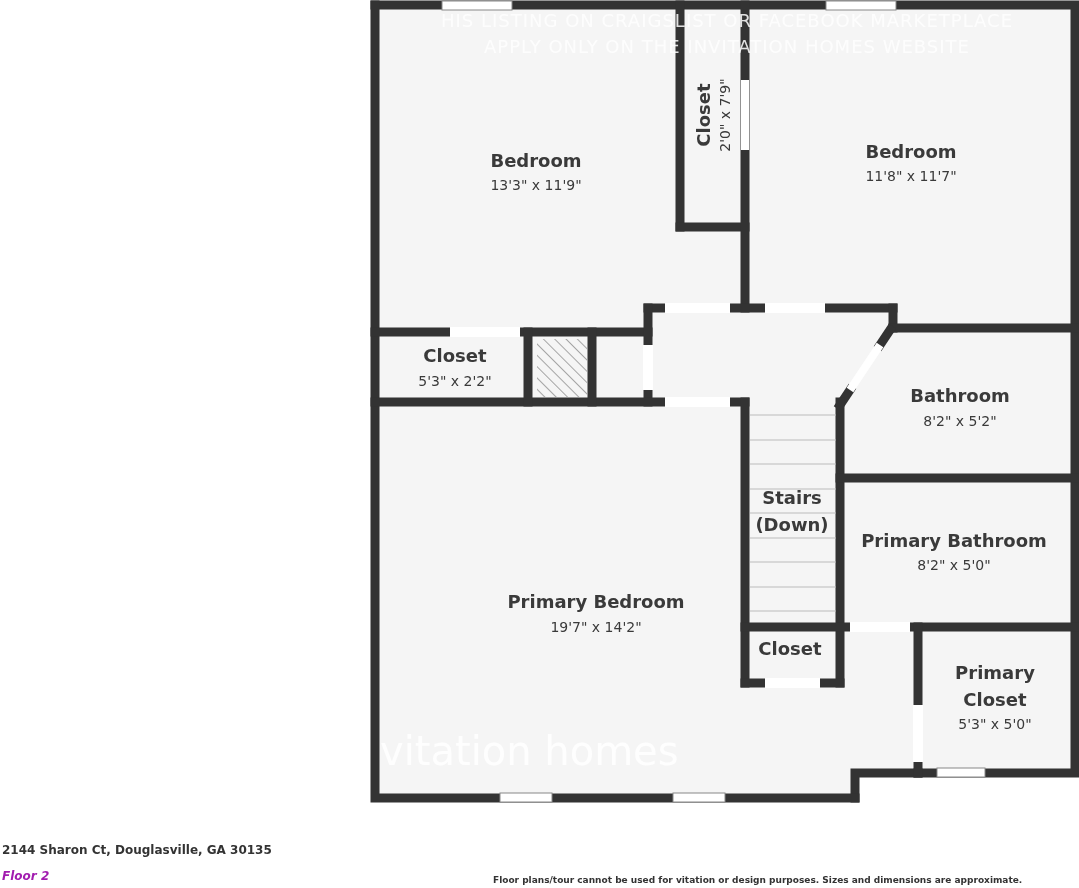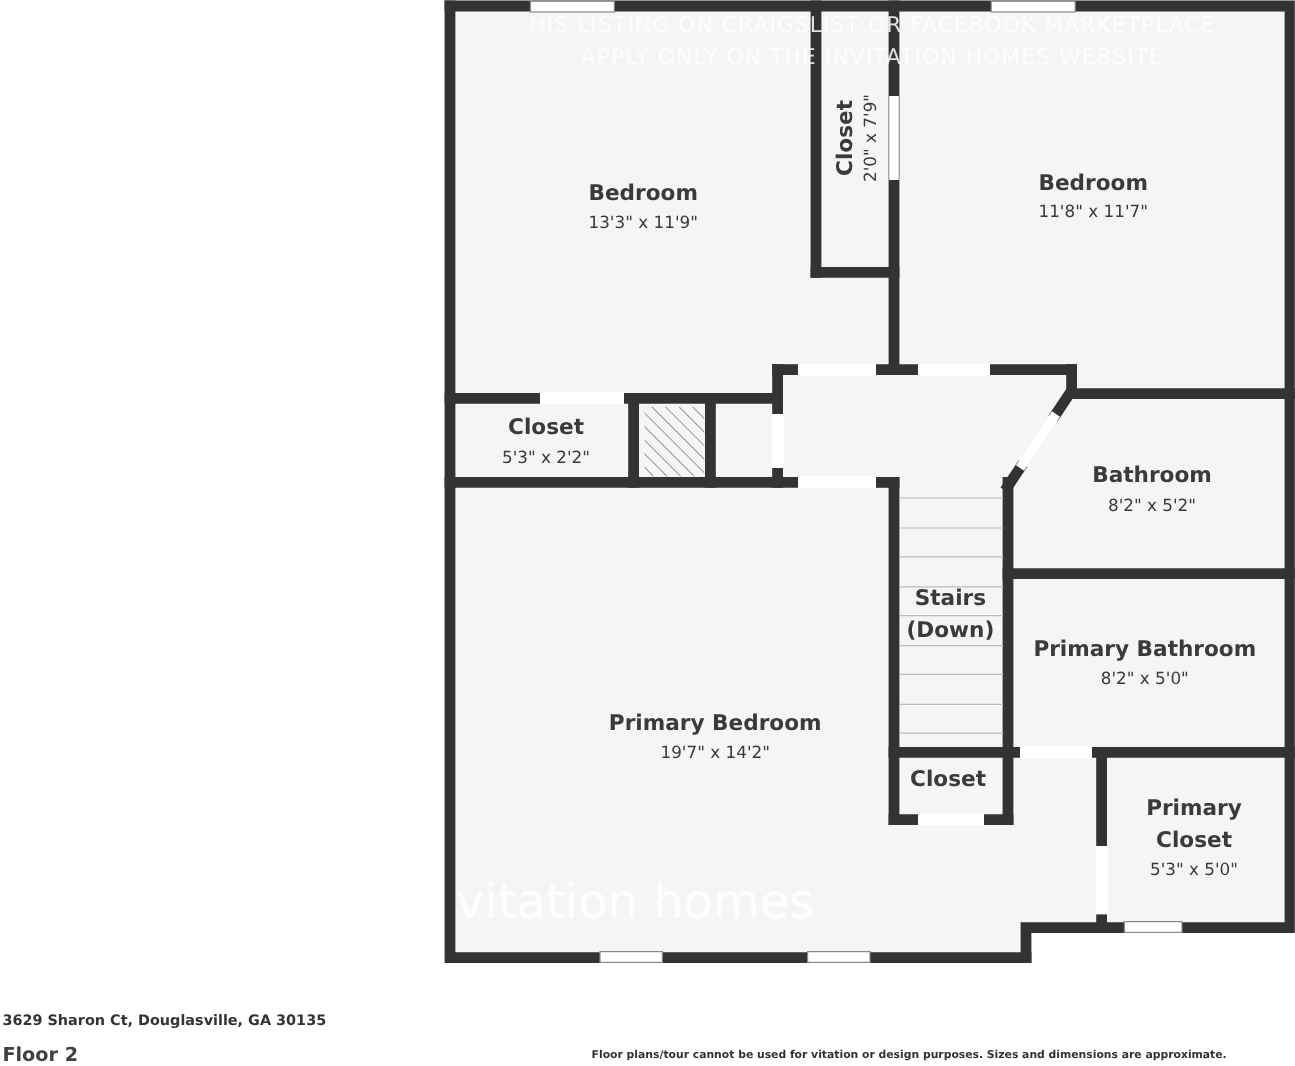--- a/index.html
+++ b/index.html
@@ -6,21 +6,21 @@
   body {
     width: 1079px; height: 888px; background: #ffffff; position: relative; overflow: hidden;
     font-family: "DejaVu Sans", sans-serif; color: #333333;
   }
   #plan { position: absolute; left: 0; top: 0; width: 1079px; height: 888px; }
   .room-name { font-family: "DejaVu Sans", sans-serif; font-size: 18px; font-weight: bold; fill: #3a3a3a; }
   .room-dim { font-family: "DejaVu Sans", sans-serif; font-size: 14px; fill: #3a3a3a; }
   .watermark { font-family: "DejaVu Sans", sans-serif; font-size: 18px; fill: #ffffff; opacity: 0.85; letter-spacing: 1px; }
   .brand-wm { font-family: "DejaVu Sans", sans-serif; font-size: 40px; fill: #ffffff; opacity: 0.9; }
   .footer-address { position: absolute; left: 2px; top: 843px; font-size: 12px; font-weight: bold; color: #333; }
-  .footer-floor { position: absolute; left: 2px; top: 869px; font-size: 16px; font-weight: bold; color: #404040; }
+  .footer-floor { position: absolute; left: 2px; top: 869px; font-size: 12px; font-weight: bold; color: #a21caf; font-style: italic; }
   .footer-disclaimer { position: absolute; left: 493px; top: 875px; font-size: 9px; font-weight: bold; color: #333; white-space: nowrap; }
 </style>
 </head>
 <body>
 
 <svg id="plan" viewBox="0 0 1079 888" xmlns="http://www.w3.org/2000/svg">
   <defs>
     <pattern id="hatch" width="8" height="8" patternUnits="userSpaceOnUse" patternTransform="rotate(-45)">
       <line x1="0" y1="0" x2="0" y2="8" stroke="#555" stroke-width="1"></line>
     </pattern>
@@ -144,15 +144,15 @@
   <g>
     <text class="room-name" x="790" y="655" text-anchor="middle">Closet</text>
   </g>
   <g>
     <text class="room-name" x="995" y="679" text-anchor="middle">Primary</text>
     <text class="room-name" x="995" y="706" text-anchor="middle">Closet</text>
     <text class="room-dim" x="995" y="729" text-anchor="middle">5'3" x 5'0"</text>
   </g>
 </svg>
 
-<div class="footer-address">3629 Sharon Ct, Douglasville, GA 30135</div>
+<div class="footer-address">2144 Sharon Ct, Douglasville, GA 30135</div>
 <div class="footer-floor">Floor 2</div>
 <div class="footer-disclaimer">Floor plans/tour cannot be used for vitation or design purposes. Sizes and dimensions are approximate.</div>
 
 </body></html>

